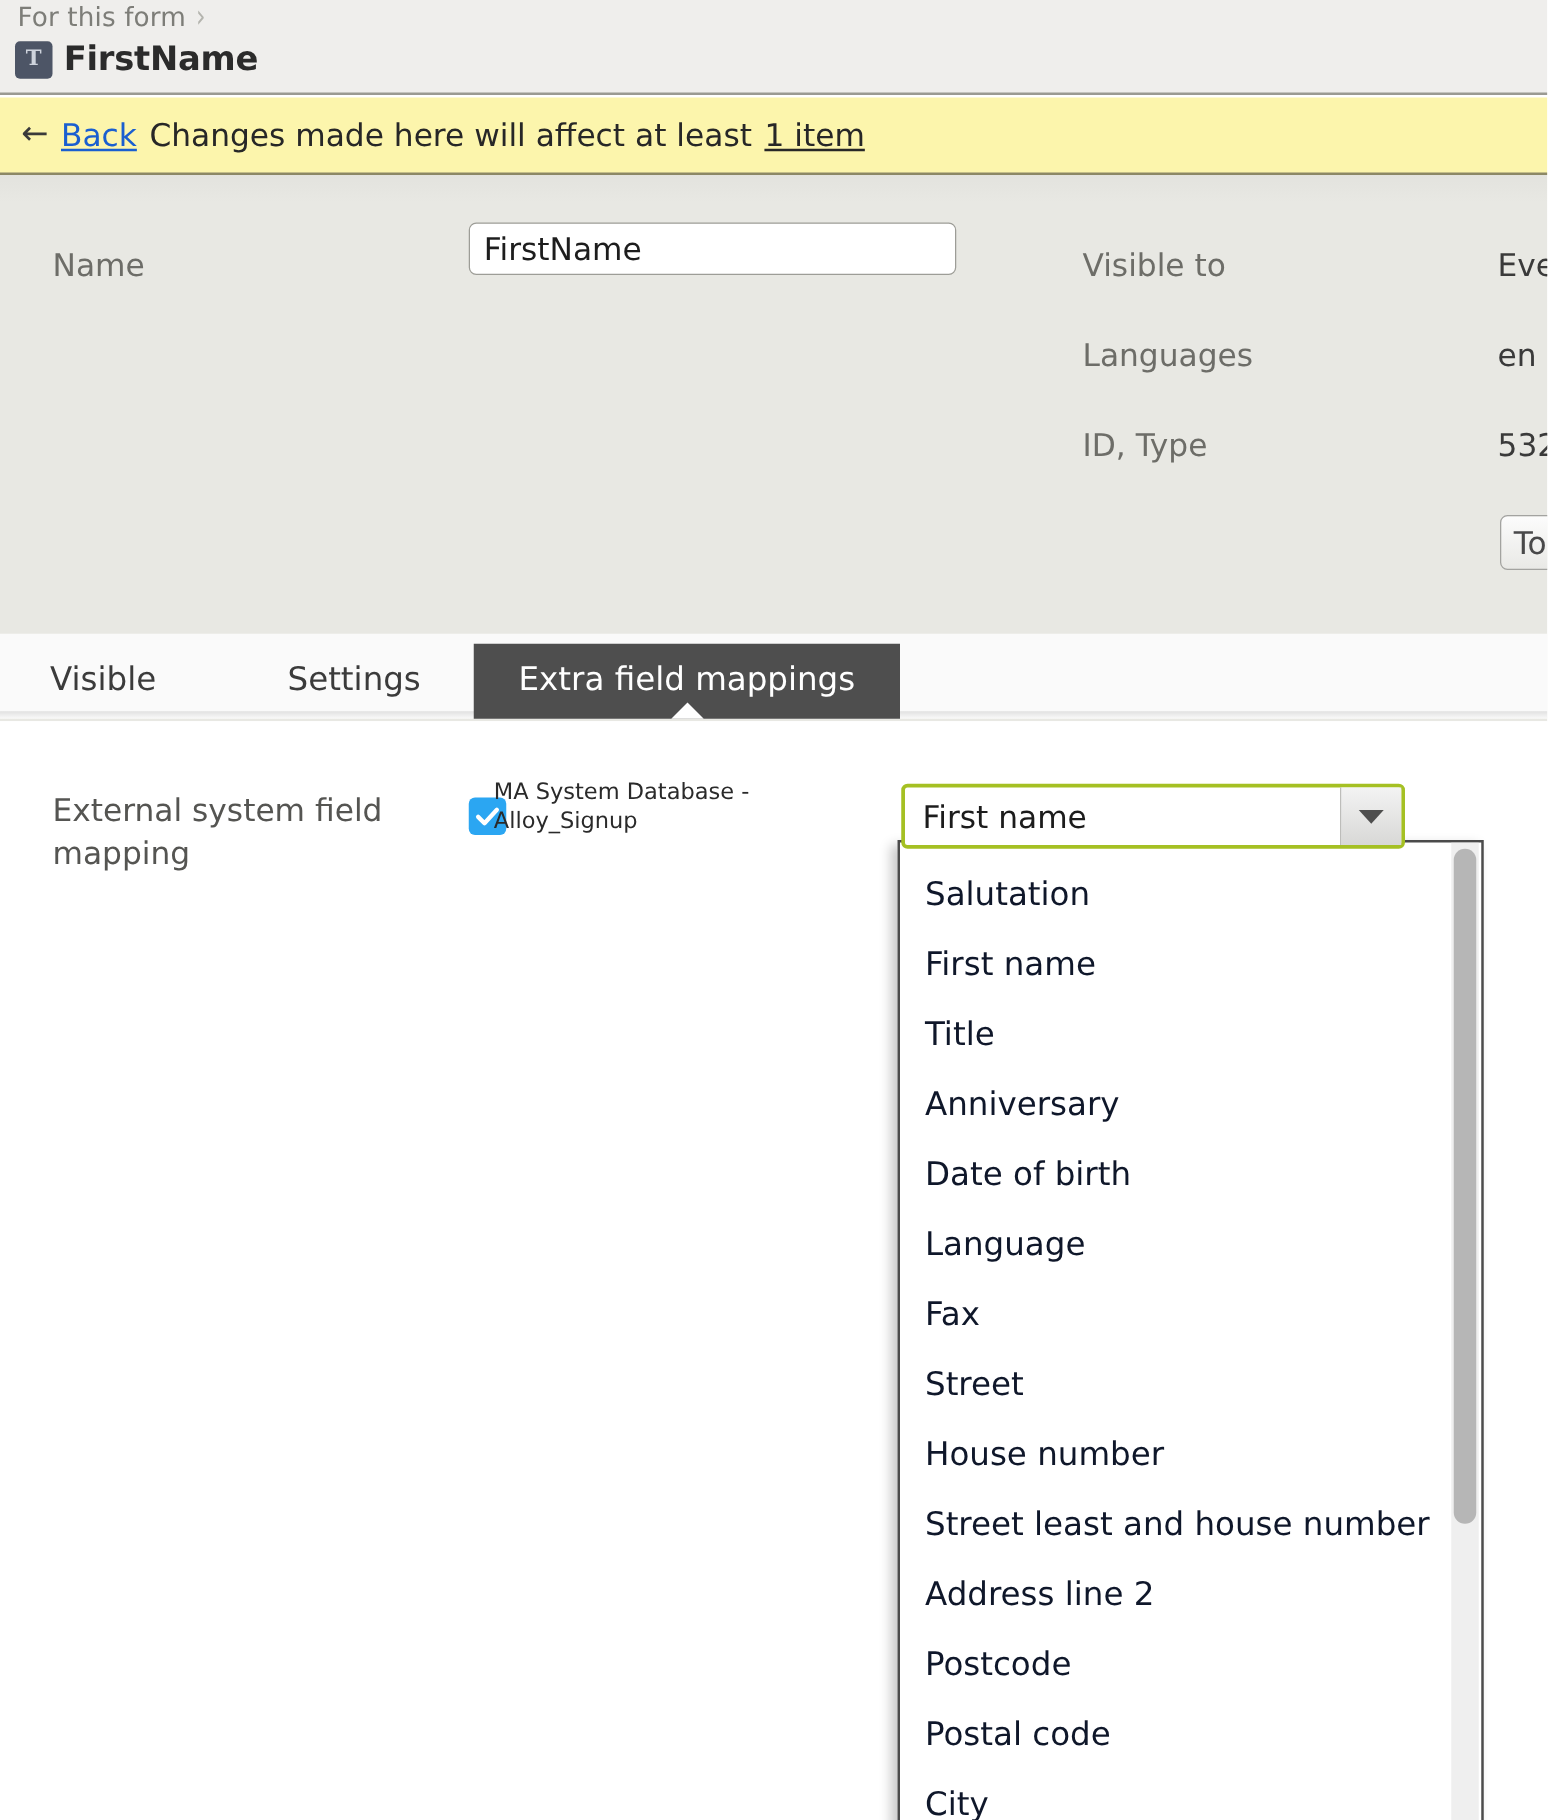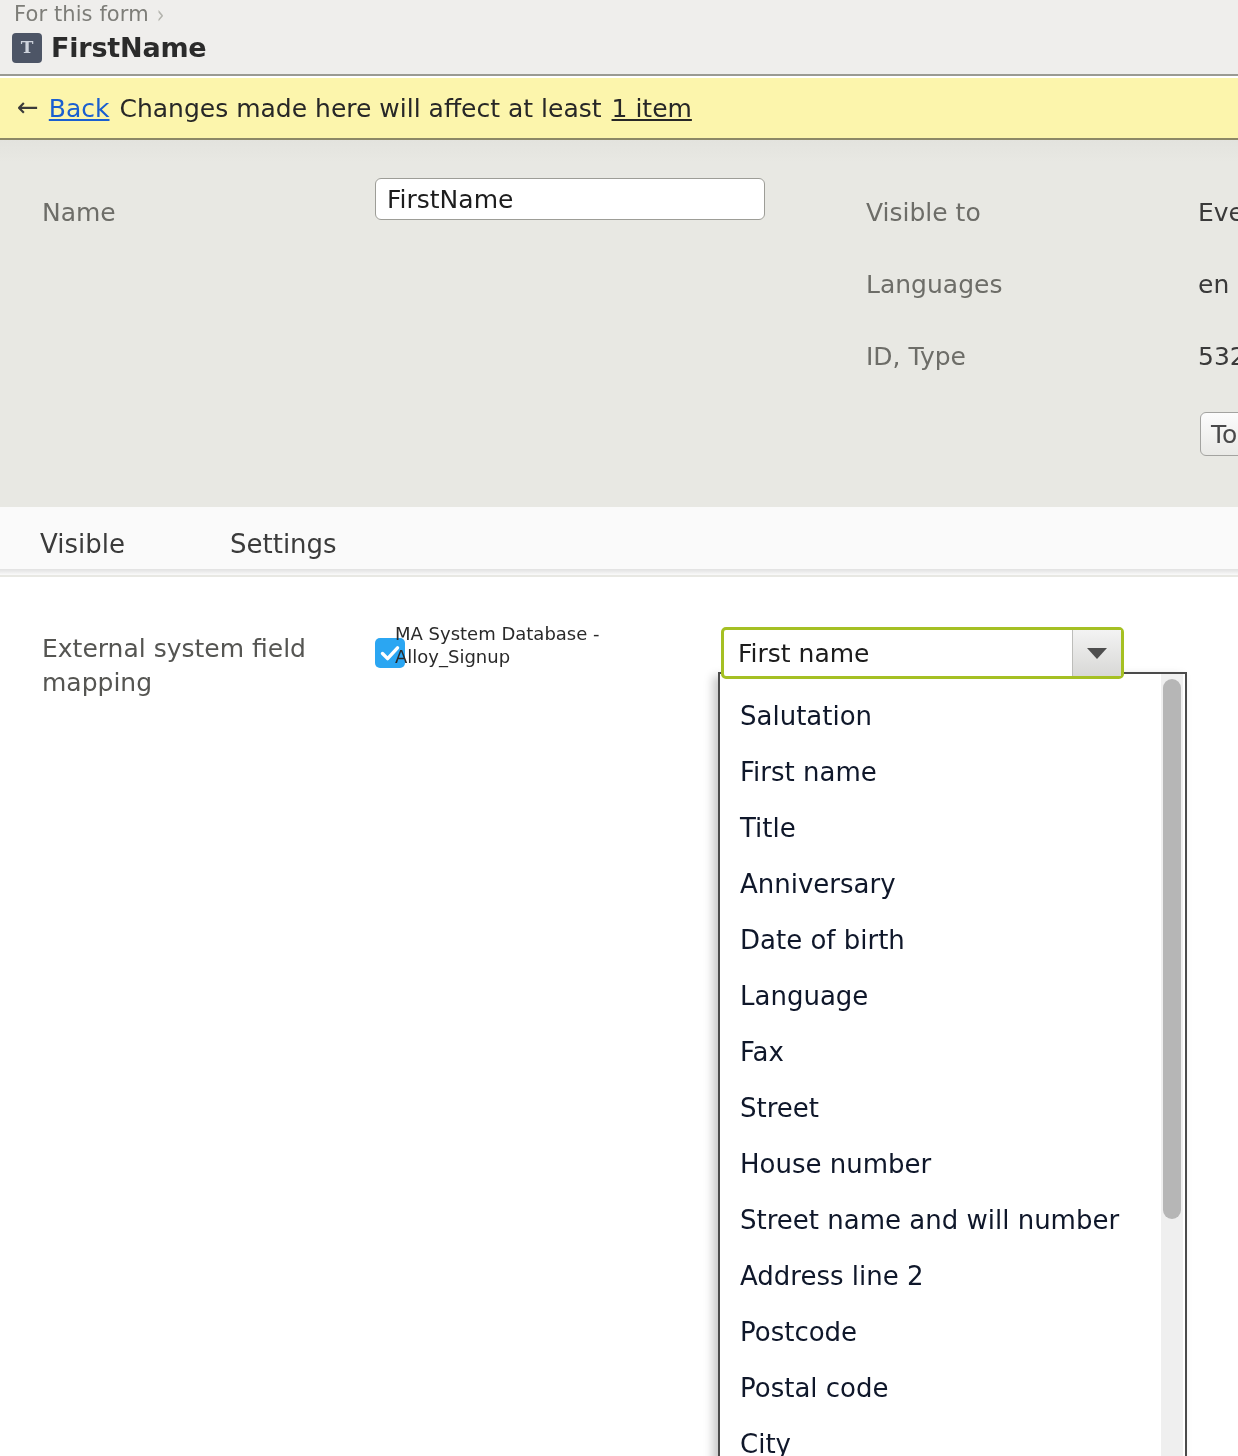--- a/index.html
+++ b/index.html
@@ -385,20 +385,24 @@
 
     <span class="label id-label">ID, Type</span>
     <span class="value id-value">532</span>
 
     <div class="tools-button">To</div>
   </div>
 
   <div class="tabbar">
     <div class="tab tab-0">Visible</div>
     <div class="tab tab-1">Settings</div>
+    <div class="tab tab-2">
+      <span>Extra field mappings</span>
+      <span class="tab-pointer"></span>
+    </div>
   </div>
 
   <div class="content">
     <div class="mapping-label">External system field mapping</div>
   </div>
 
   <div class="checkbox">
     <svg width="30" height="30" viewBox="0 0 30 30" aria-hidden="true">
       <path d="M7.5 15.5 L12.6 20.6 L22.5 9.8" fill="none" stroke="#ffffff" stroke-width="3.4" stroke-linecap="round" stroke-linejoin="round"></path>
     </svg>
@@ -409,21 +413,21 @@
     <div class="dd-list">
       <div class="dd-item">Salutation</div>
       <div class="dd-item">First name</div>
       <div class="dd-item">Title</div>
       <div class="dd-item">Anniversary</div>
       <div class="dd-item">Date of birth</div>
       <div class="dd-item">Language</div>
       <div class="dd-item">Fax</div>
       <div class="dd-item">Street</div>
       <div class="dd-item">House number</div>
-      <div class="dd-item">Street name and will number</div>
+      <div class="dd-item">Street least and house number</div>
       <div class="dd-item">Address line 2</div>
       <div class="dd-item">Postcode</div>
       <div class="dd-item">Postal code</div>
       <div class="dd-item">City</div>
     </div>
     <div class="dd-scrollbar">
       <div class="dd-thumb"></div>
     </div>
   </div>
 

